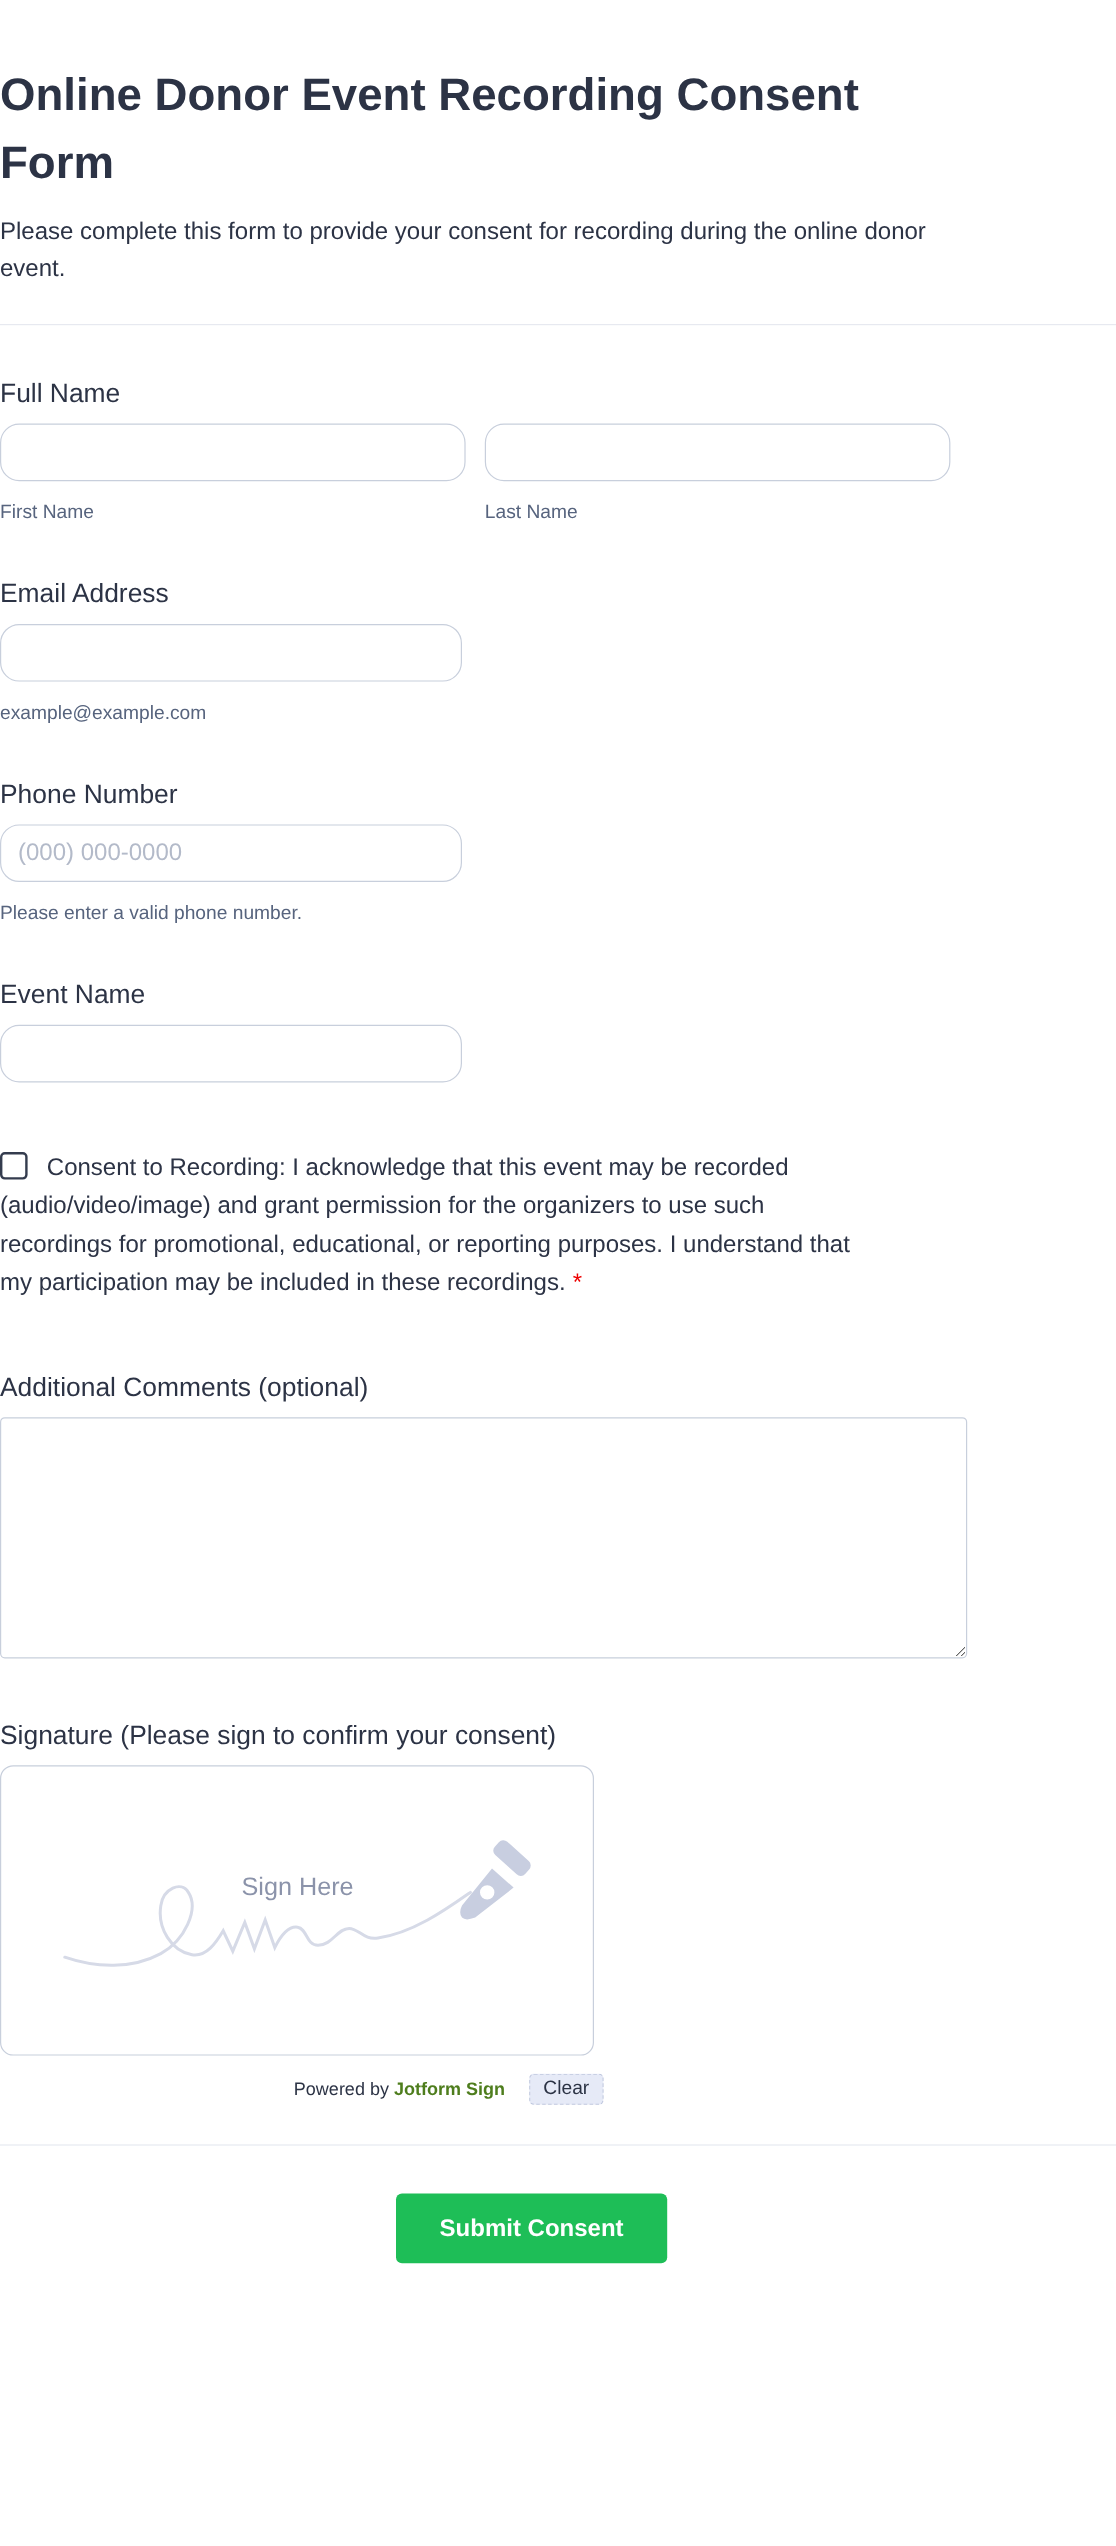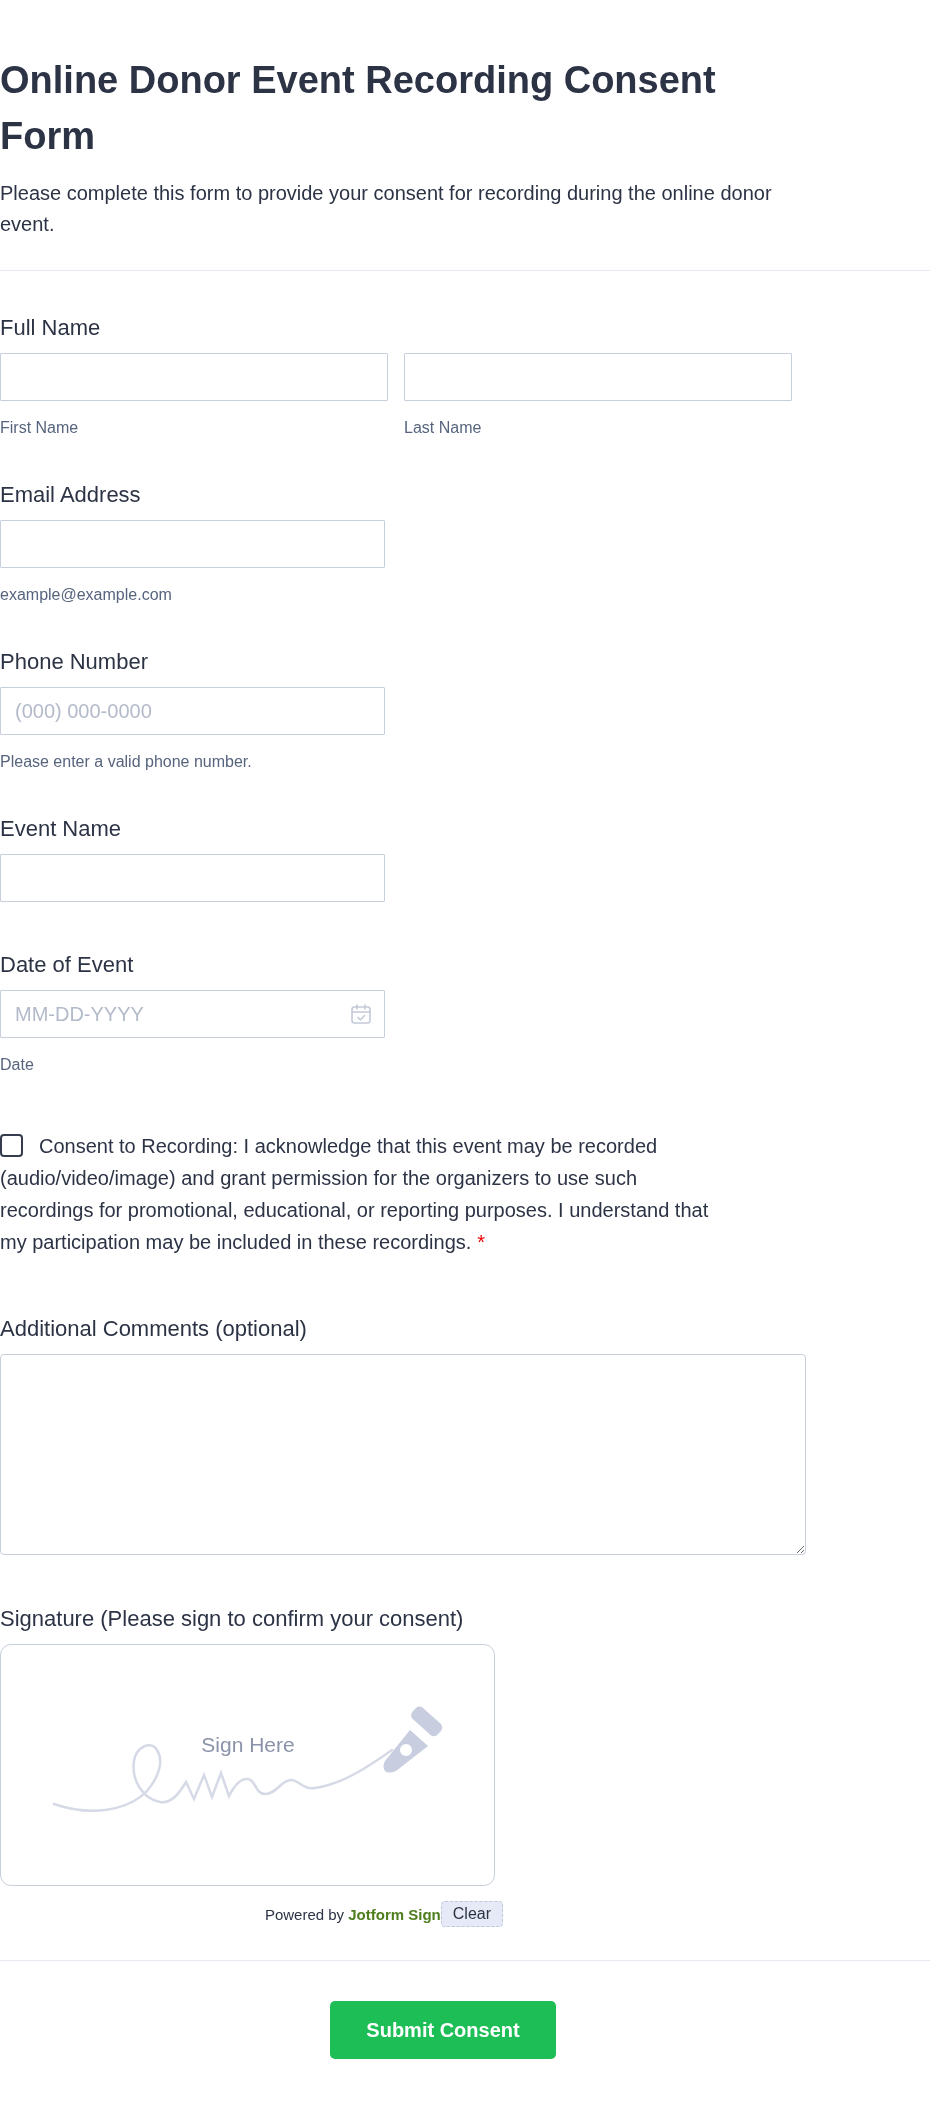--- a/index.html
+++ b/index.html
@@ -41,21 +41,21 @@
     font-size: 22px;
     line-height: 26px;
     font-weight: 500;
     color: var(--text);
   }
   .text-input {
     margin-top: 12px;
     height: 48px;
     width: 385px;
     border: 1px solid var(--border, #c8cfdc);
-    border-radius: 1px;
+    border-radius: 16px;
     background: #fff;
     font-family: "Liberation Sans", sans-serif;
     font-size: 20px;
     color: var(--text);
     padding: 0 14px;
     outline: none;
     display: block;
   }
   .text-input::placeholder { color: var(--placeholder, #b3bac9); opacity: 1; }
   .sublabel {
@@ -125,21 +125,21 @@
     transform: translate(-50%, -50%);
     width: 400px; height: 130px;
     pointer-events: none;
   }
   .powered-row {
     width: 503px;
     margin-top: 15px;
     display: flex;
     justify-content: flex-end;
     align-items: center;
-    gap: 0;
+    gap: 20px;
   }
   .powered-text { font-size: 15px; color: var(--text); }
   .powered-text .brand { font-weight: 700; color: var(--brand-green, #4e7d1d); }
   .clear-btn {
     font-family: "Liberation Sans", sans-serif;
     font-size: 16px;
     color: var(--text);
     background: var(--clear-bg, #e6eaf7);
     border: 1px dashed var(--clear-border, #bfc7de);
     border-radius: 4px;
@@ -202,34 +202,20 @@
       <label class="field-label">Phone Number</label>
       <input type="text" class="text-input" placeholder="(000) 000-0000" style="">
       <div class="sublabel">Please enter a valid phone number.</div>
     </section>
 
     <section class="field">
       <label class="field-label">Event Name</label>
       <input type="text" class="text-input" value="" style="">
     </section>
 
-    <section class="field" style="margin-top:50px;">
-      <label class="field-label">Date of Event</label>
-      <div class="date-wrap">
-        <input type="text" class="text-input" placeholder="MM-DD-YYYY" style="">
-        <svg class="calendar-icon" viewBox="0 0 22 22" fill="none" stroke="#c3cad8" stroke-width="1.6" stroke-linecap="round" stroke-linejoin="round">
-          <rect x="2" y="4" width="18" height="16" rx="2.5"></rect>
-          <line x1="7" y1="2" x2="7" y2="6"></line>
-          <line x1="15" y1="2" x2="15" y2="6"></line>
-          <line x1="2" y1="9" x2="20" y2="9"></line>
-          <path d="M8 14.5 L10.5 17 L14.5 12.5"></path>
-        </svg>
-      </div>
-      <div class="sublabel">Date</div>
-    </section>
 
     <p class="consent-block"><span class="checkbox" role="checkbox" aria-checked="false"></span><span>Consent to Recording: I acknowledge that this event may be recorded (audio/video/image) and grant permission for the organizers to use such recordings for promotional, educational, or reporting purposes. I understand that my participation may be included in these recordings.</span><span class="required-star">*</span></p>
 
     <section class="field" style="margin-top:58px;">
       <label class="field-label">Additional Comments (optional)</label>
       <textarea class="comments-area" style=""></textarea>
     </section>
 
     <section class="field field-signature">
       <label class="field-label">Signature (Please sign to confirm your consent)</label>

